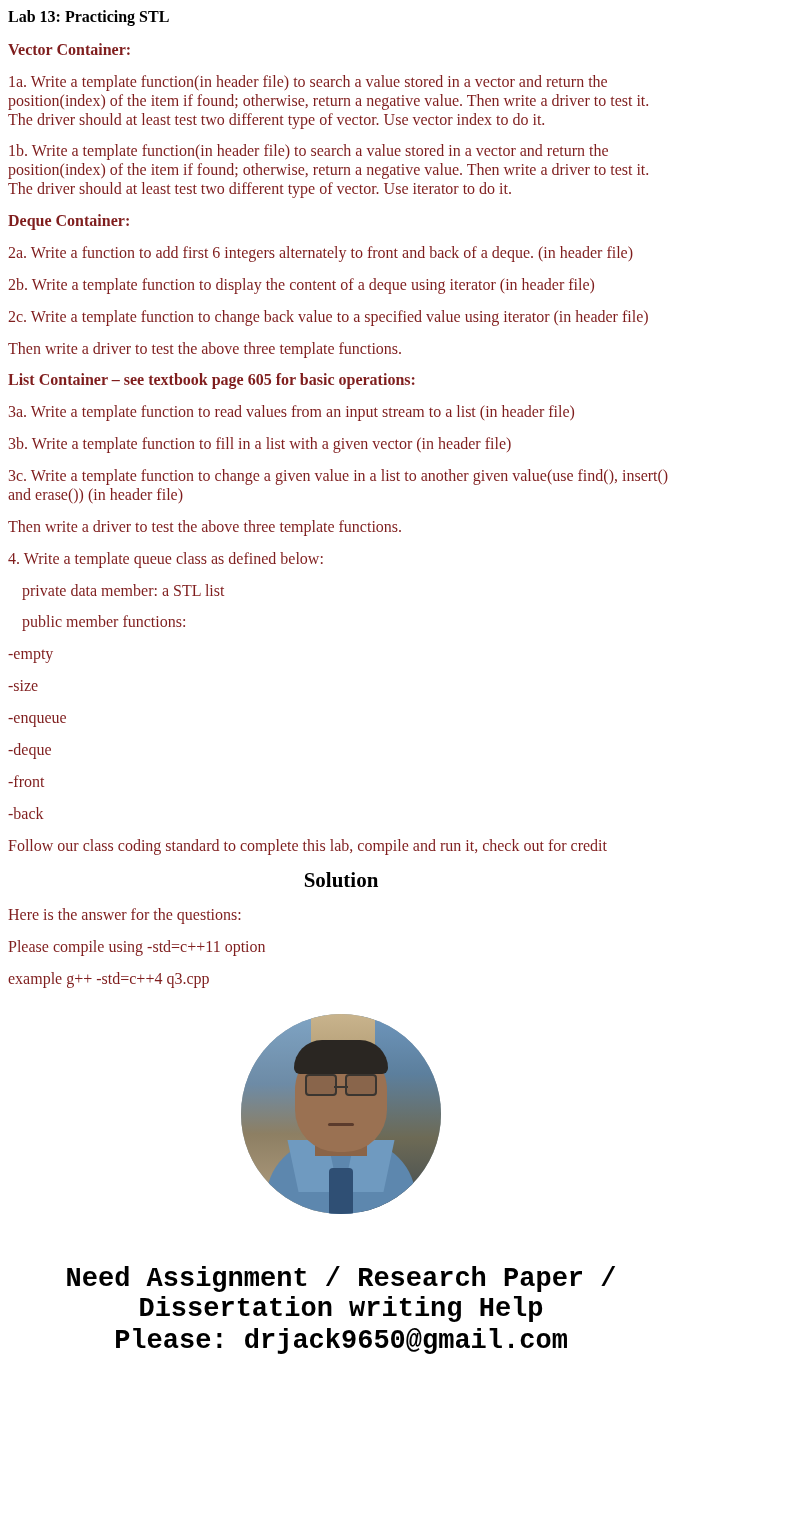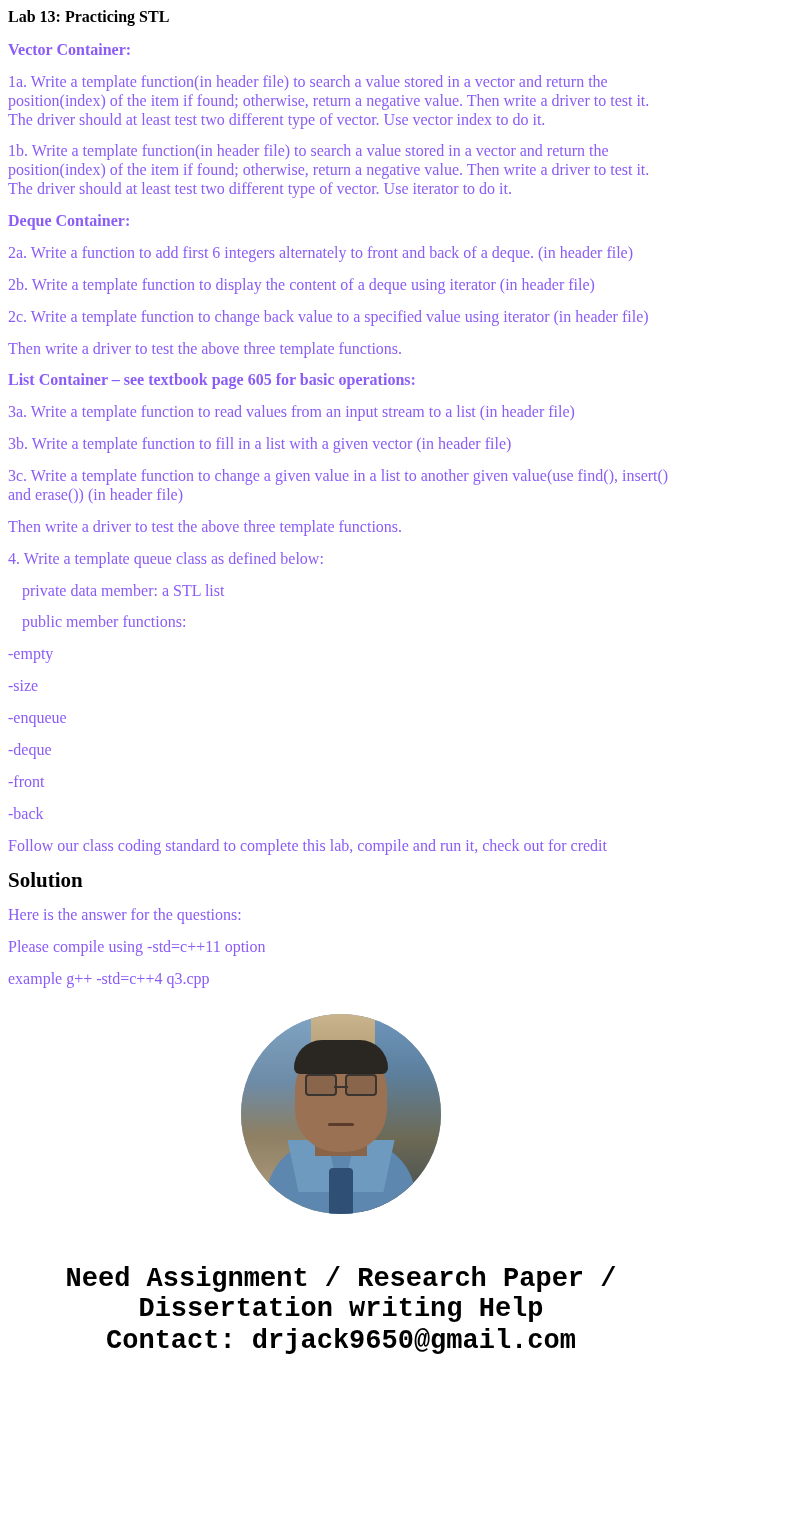--- a/index.html
+++ b/index.html
@@ -18,33 +18,34 @@
   .page {
     width: 682px;
     box-sizing: border-box;
     padding: 8px 8px 0 8px;
     position: relative;
   }
   .para {
     margin: 0 0 13px 0;
     font-size: 16px;
     font-family: "Liberation Serif", serif;
-    color: #8b5cf6;
+    color: #7f1d1d;
   }
   .bold {
     font-weight: bold;
   }
   .indent {
     padding-left: 14px;
   }
   .h-solution {
     font-size: 21px;
     font-weight: bold;
     margin: 0 0 13px 0;
     font-family: "Liberation Serif", serif;
+    text-align: center;
   }
   .title {
     font-size: 16px;
     font-weight: bold;
     margin: 0 0 14px 0;
   }
   .photo-wrap {
     margin-top: 25px;
     display: flex;
     justify-content: center;
@@ -232,16 +233,16 @@
       <div class="hair"></div>
       <div class="glass-l"></div>
       <div class="glass-r"></div>
       <div class="glass-bridge"></div>
       <div class="mouth"></div>
     </div>
   </div>
 
   <div class="footer">
     <div>Need Assignment / Research Paper / Dissertation writing Help</div>
-    <div class="footer-line2">Contact: drjack9650@gmail.com</div>
+    <div class="footer-line2">Please: drjack9650@gmail.com</div>
   </div>
 
 </div>
 
 </body></html>

